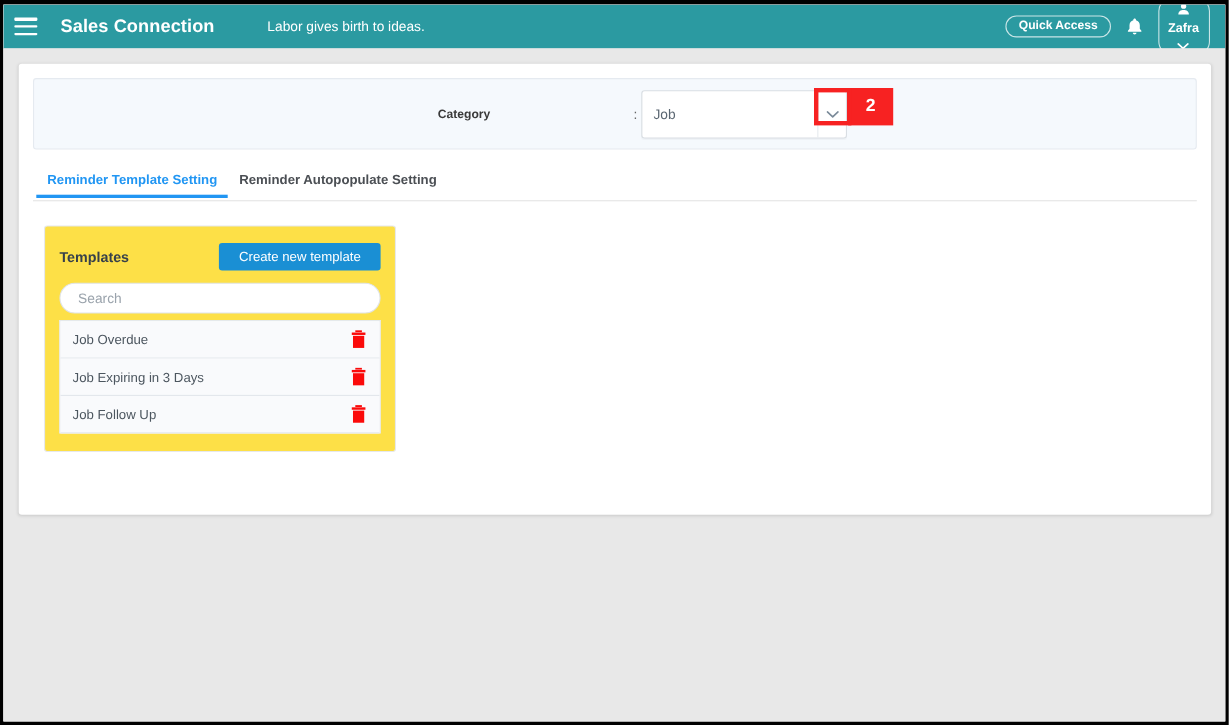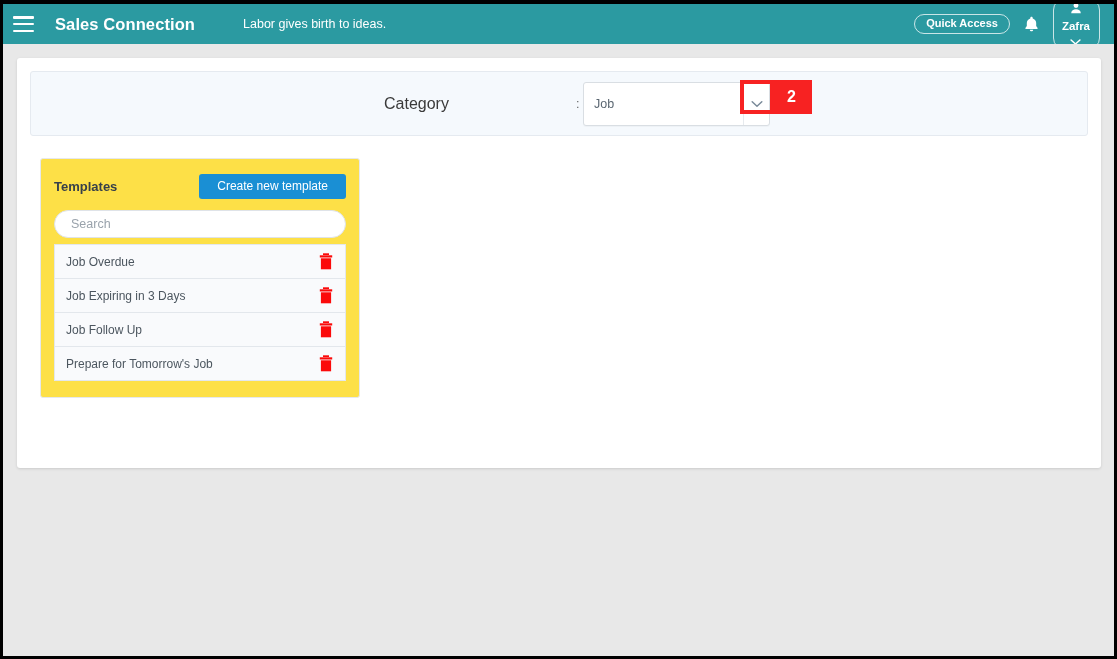--- a/index.html
+++ b/index.html
@@ -137,23 +137,23 @@
     height: 65px;
     background: #f5f9fd;
     border: 1px solid #e5eaf0;
     border-radius: 3px;
     display: flex;
     align-items: center;
   }
 
   .category-label {
     position: absolute;
-    left: 353px;
-    font-size: 16px;
-    font-weight: normal;
+    left: 367px;
+    font-size: 11px;
+    font-weight: bold;
     color: #3a3a3a;
     white-space: nowrap;
   }
 
   .colon {
     position: absolute;
     left: 545px;
     font-size: 12.5px;
     color: #666666;
   }
@@ -394,20 +394,24 @@
                 <path d="M1.2 1.8L6 6.2l4.8-4.4" stroke="#7a8a99" stroke-width="1.5" fill="none" stroke-linecap="round" stroke-linejoin="round"></path>
               </svg>
             </div>
           </div>
         </div>
 
         <div class="annot-badge">2</div>
         <div class="annot-outline"></div>
       </div>
 
+      <div class="tabs">
+        <button class="tab active">Reminder Template Setting</button>
+        <button class="tab">Reminder Autopopulate Setting</button>
+      </div>
 
       <div class="templates-panel">
         <div class="templates-head">
           <div class="templates-title">Templates</div>
           <button class="create-btn">Create new template</button>
         </div>
 
         <input class="search-input" type="text" placeholder="Search" style="">
 
         <div class="template-list">
@@ -432,27 +436,19 @@
 
           <div class="template-item">
             <div class="template-name">Job Follow Up</div>
             <svg class="trash-icon" viewBox="0 0 14 17">
               <rect x="4" y="0.3" width="6" height="1.7" fill="#fb0a0a"></rect>
               <rect x="0.8" y="2.3" width="12.4" height="2.2" fill="#fb0a0a"></rect>
               <rect x="1.9" y="5.3" width="10.2" height="11" fill="#fb0a0a"></rect>
             </svg>
           </div>
 
-          <div class="template-item">
-            <div class="template-name">Prepare for Tomorrow's Job</div>
-            <svg class="trash-icon" viewBox="0 0 14 17">
-              <rect x="4" y="0.3" width="6" height="1.7" fill="#fb0a0a"></rect>
-              <rect x="0.8" y="2.3" width="12.4" height="2.2" fill="#fb0a0a"></rect>
-              <rect x="1.9" y="5.3" width="10.2" height="11" fill="#fb0a0a"></rect>
-            </svg>
-          </div>
 
         </div>
       </div>
 
     </div>
   </div>
 </div>
 
 </body></html>

